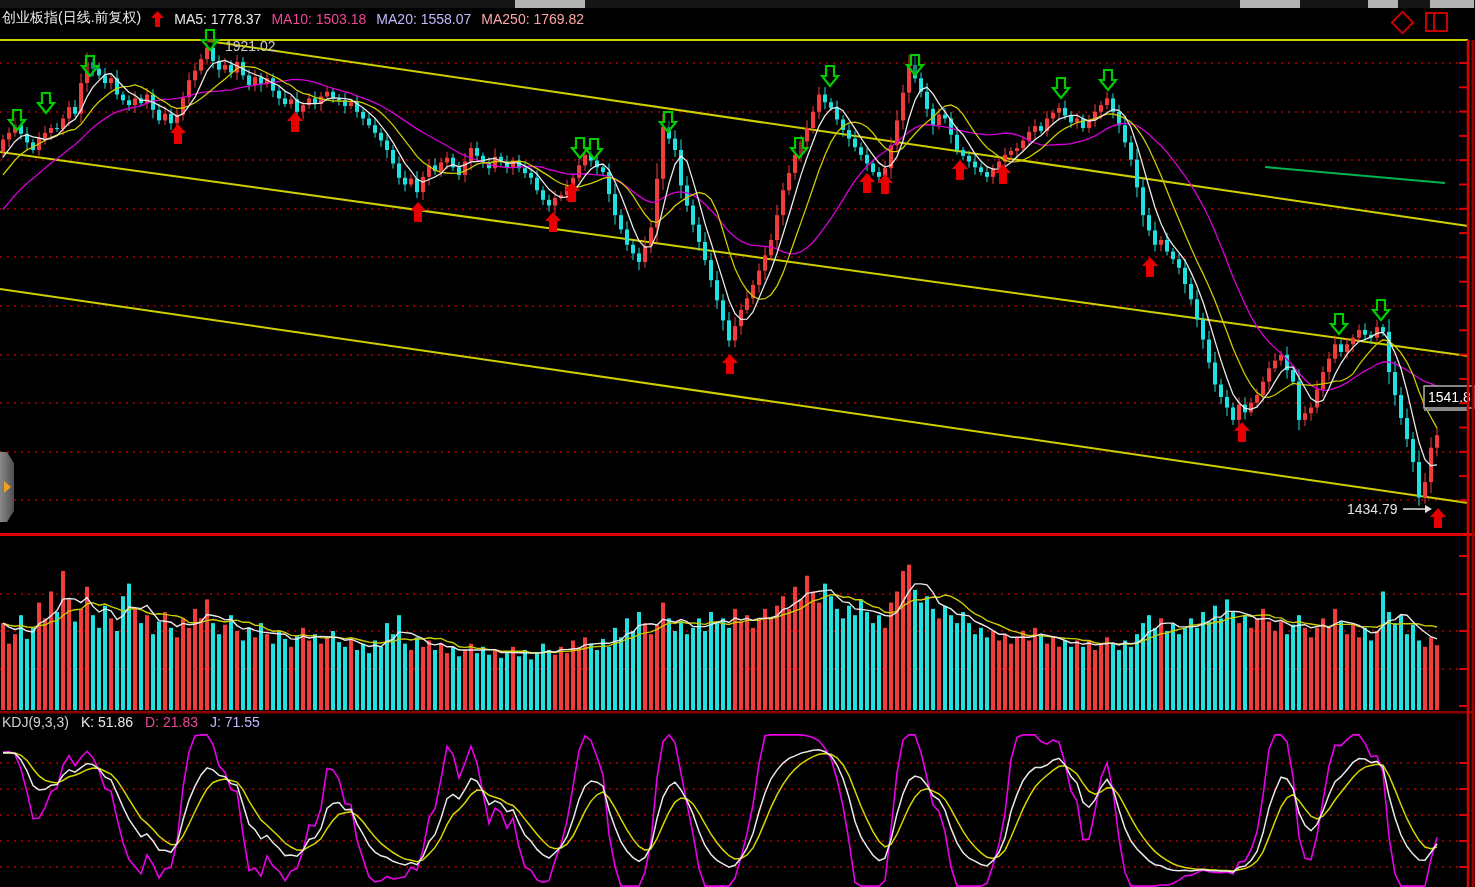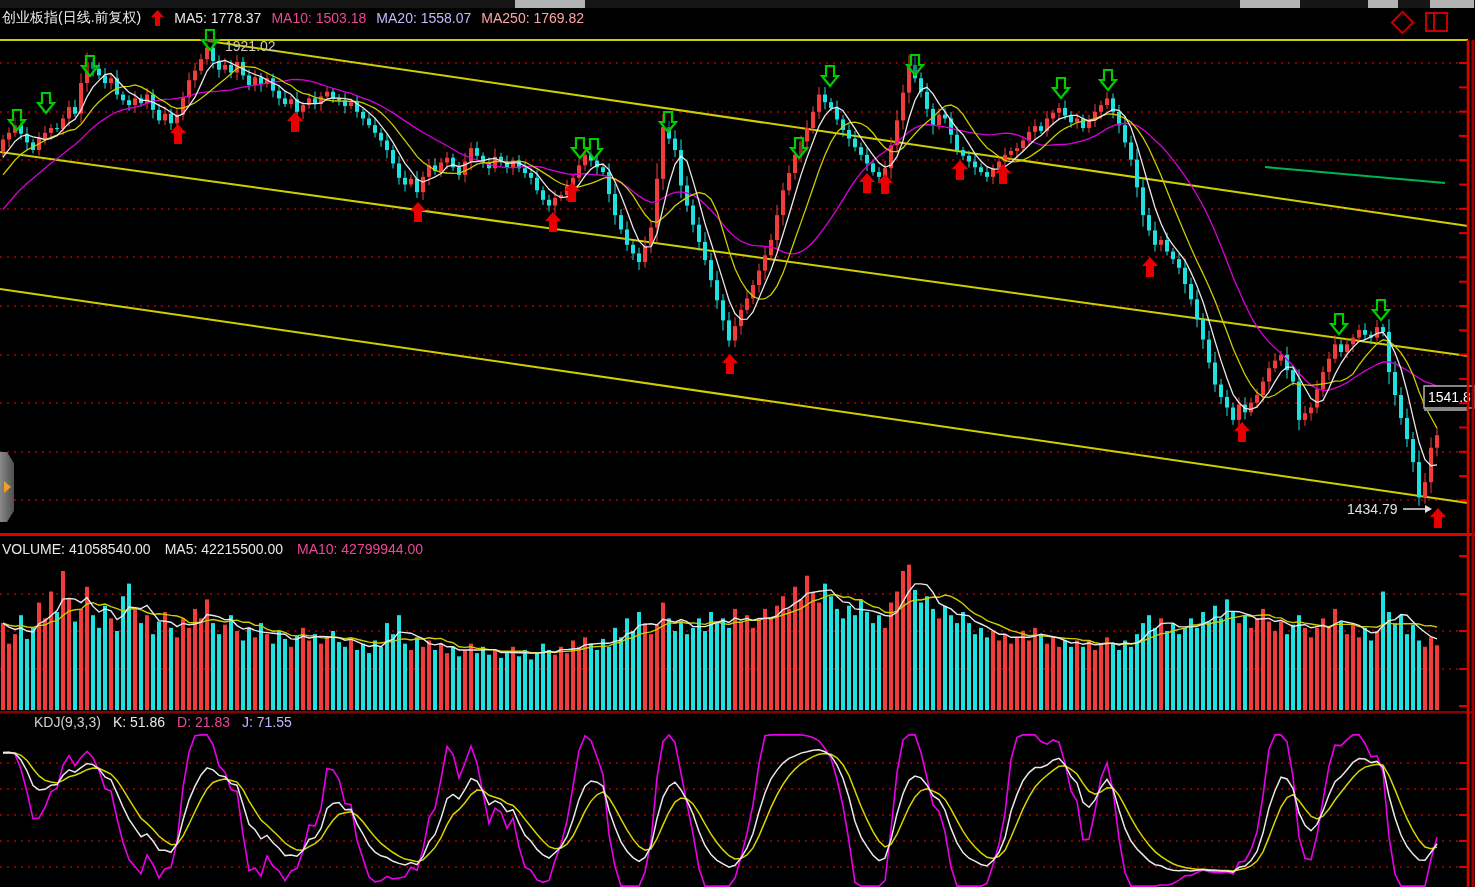--- a/index.html
+++ b/index.html
@@ -1,24 +1,24 @@
 <!DOCTYPE html>
 <html><head>
 <meta charset="utf-8">
 <style>
   html,body{margin:0;padding:0;background:#000;}
   #screen{position:relative;width:1475px;height:887px;background:#000;overflow:hidden;
           font-family:"Liberation Sans", sans-serif;}
   #chart{position:absolute;left:0;top:0;}
   .topstrip{position:absolute;left:0;top:0;width:1475px;height:8px;background:#161616;}
   .topstrip .seg{position:absolute;top:0;height:8px;background:#b3b3b3;}
-  .hdr{position:absolute;left:2px;top:9px;display:flex;align-items:center;gap:10px;
+  .hdr{position:absolute;left:2px;top:9px;display:flex;align-items:flex-end;gap:10px;
        font-size:14px;white-space:nowrap;z-index:5;}
   .vol-hdr{position:absolute;left:2px;top:541px;display:flex;gap:14px;font-size:14px;z-index:5;}
-  .kdj-hdr{position:absolute;left:2px;top:714px;display:flex;gap:12px;font-size:14px;z-index:5;margin-left:32px;}
+  .kdj-hdr{position:absolute;left:2px;top:714px;display:flex;gap:12px;font-size:14px;z-index:5;}
   .c-white{color:#e8e8e8}.c-yellow{color:#ec4899}.c-magenta{color:#c4b5fd}
   .c-green{color:#fca5a5}.c-gray{color:#cfcfcf}
   .upicon{width:13px;height:16px;display:inline-block}
   .corner-icons{position:absolute;top:12px;left:1394px;display:flex;gap:14px;align-items:center;z-index:6;}
   .diamond{width:13px;height:13px;border:2px solid #c40000;transform:rotate(45deg);}
   .spliticon{width:19px;height:16px;border:2px solid #c40000;display:flex;}
   .spliticon .l{width:6px;border-right:2px solid #c40000;}
   .handle{position:absolute;left:0;top:452px;width:14px;height:70px;z-index:6;cursor:pointer;
           background:linear-gradient(90deg,#8a8a8a,#4f4f4f);
           clip-path:polygon(0 0,50% 0,100% 16%,100% 84%,50% 100%,0 100%);
@@ -871,25 +871,20 @@
     <span class="c-green">MA250: 1769.82</span>
   </div>
 
   <div class="corner-icons">
     <div class="diamond"></div>
     <div class="spliticon">
         <div class="l"></div>
       </div>
   </div>
 
-  <div class="vol-hdr">
-    <span class="c-white">VOLUME: 41058540.00</span>
-    <span class="c-white">MA5: 42215500.00</span>
-    <span class="c-yellow">MA10: 42799944.00</span>
-  </div>
 
   <div class="kdj-hdr">
     <span class="c-gray">KDJ(9,3,3)</span>
     <span class="c-white">K: 51.86</span>
     <span class="c-yellow">D: 21.83</span>
     <span class="c-magenta">J: 71.55</span>
   </div>
 
   <div class="handle">
     <div class="tri"></div>

